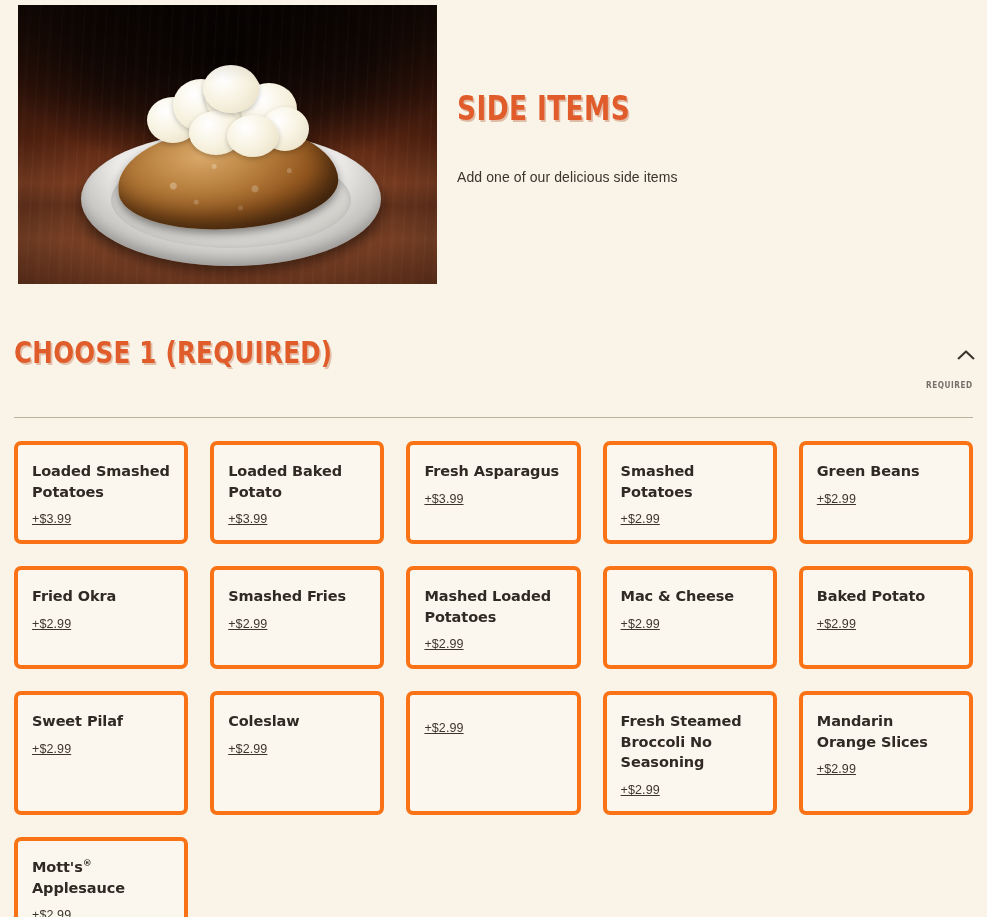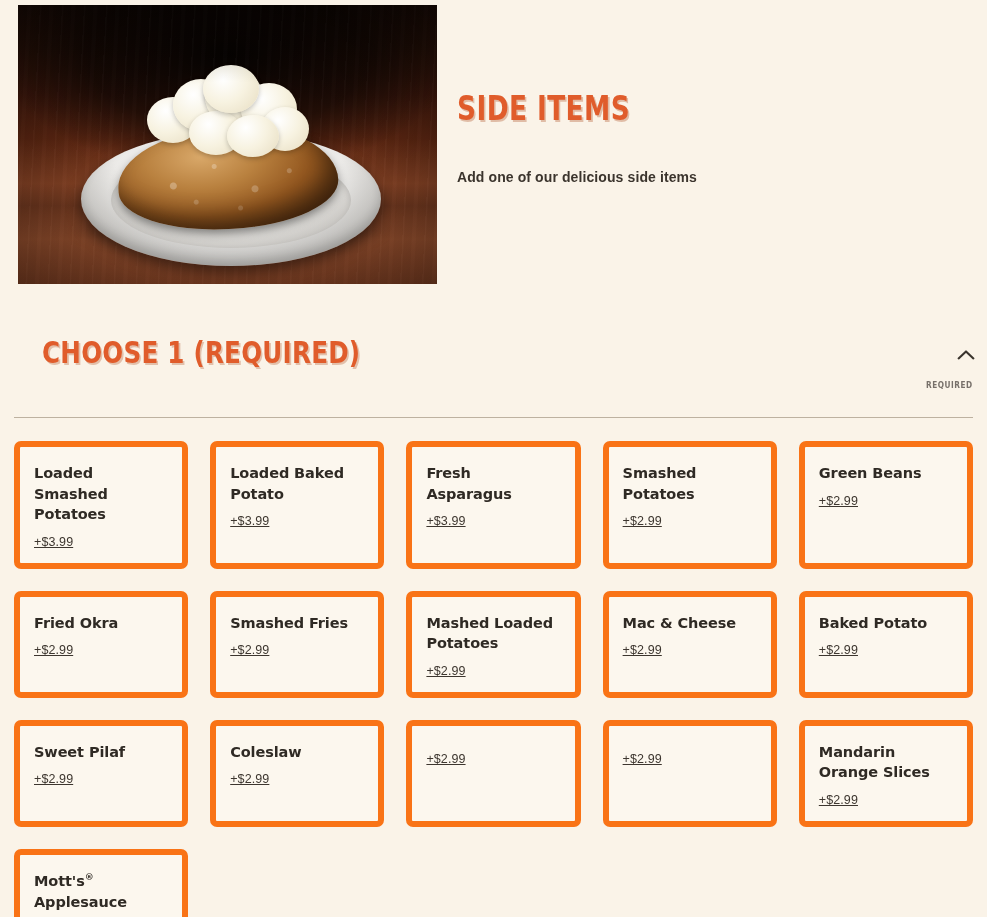--- a/index.html
+++ b/index.html
@@ -188,38 +188,37 @@
     text-transform: uppercase;
     transform: scaleX(0.80);
     transform-origin: left center;
     text-shadow: 2px 2px 0 rgba(193,122,86,0.45);
     white-space: nowrap;
   }
 
   .hero-sub {
     margin-top: 44px;
     font-size: 14px;
-    font-weight: 700;
+    font-weight: 400;
     color: #3b342d;
     letter-spacing: 0.1px;
   }
 
   
   .section {
     position: absolute;
     left: 0;
     top: 325px;
     width: 987px;
   }
 
   .section-head {
     position: relative;
     padding: 0 5px 0 14px;
     height: 80px;
-    margin-left: 28px;
   }
 
   .section-title {
     position: absolute;
     left: 14px;
     top: 13px;
     font-family: "DejaVu Sans", sans-serif;
     font-size: 30px;
     font-weight: 700;
     letter-spacing: 0.3px;
@@ -271,21 +270,21 @@
   .grid {
     margin: 23px 14px 0 14px;
     display: grid;
     grid-template-columns: repeat(5, 1fr);
     column-gap: 22px;
     row-gap: 22px;
   }
 
   .card {
     background: #fcf7ee;
-    border: 6px solid #f97316;
+    border: 4px solid #f97316;
     border-radius: 7px;
     padding: 16px 14px 14px 14px;
     min-height: 96px;
     cursor: pointer;
     display: flex;
     flex-direction: column;
   }
 
   .card-name {
     font-family: "DejaVu Sans", sans-serif;
@@ -422,20 +421,21 @@
       <div class="card">
         <div class="card-name">Coleslaw</div>
         <div class="card-price">+$2.99</div>
       </div>
 
       <div class="card">
         <div class="card-price">+$2.99</div>
       </div>
 
       <div class="card">
+        <div class="card-name">Fresh Steamed Broccoli No Seasoning</div>
         <div class="card-price">+$2.99</div>
       </div>
 
       <div class="card">
         <div class="card-name">Mandarin Orange Slices</div>
         <div class="card-price">+$2.99</div>
       </div>
 
       <div class="card">
         <div class="card-name">

